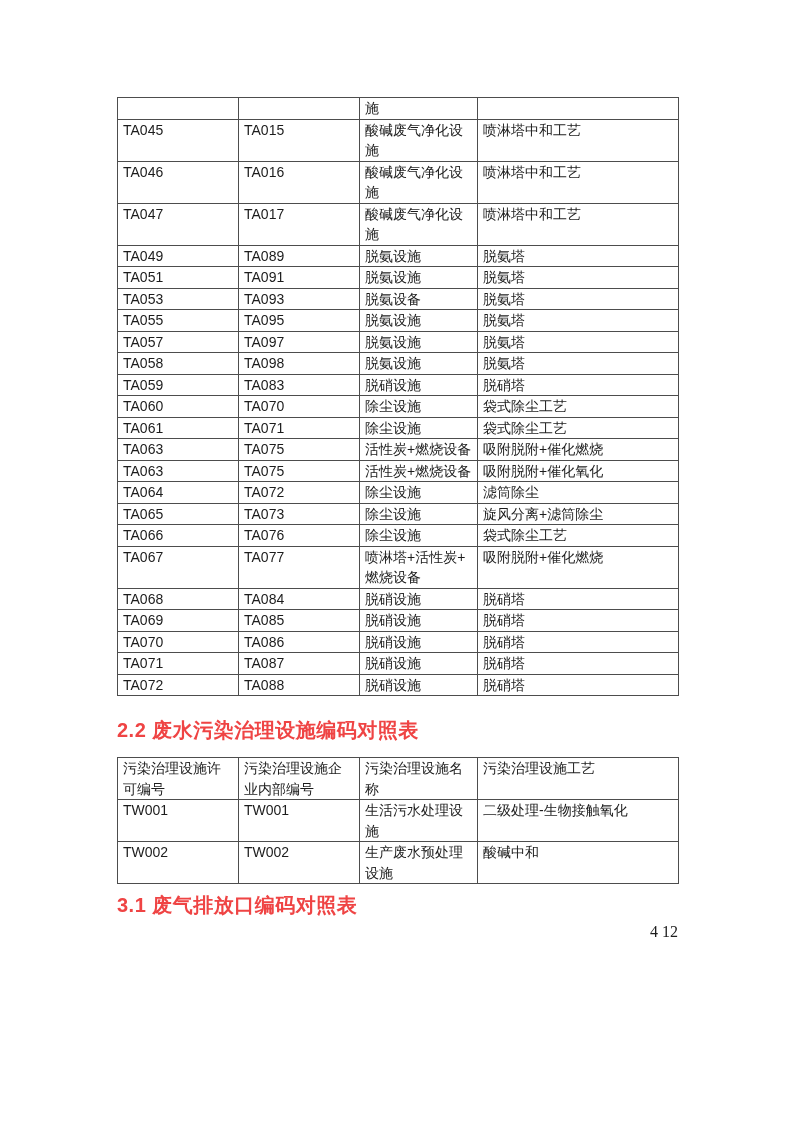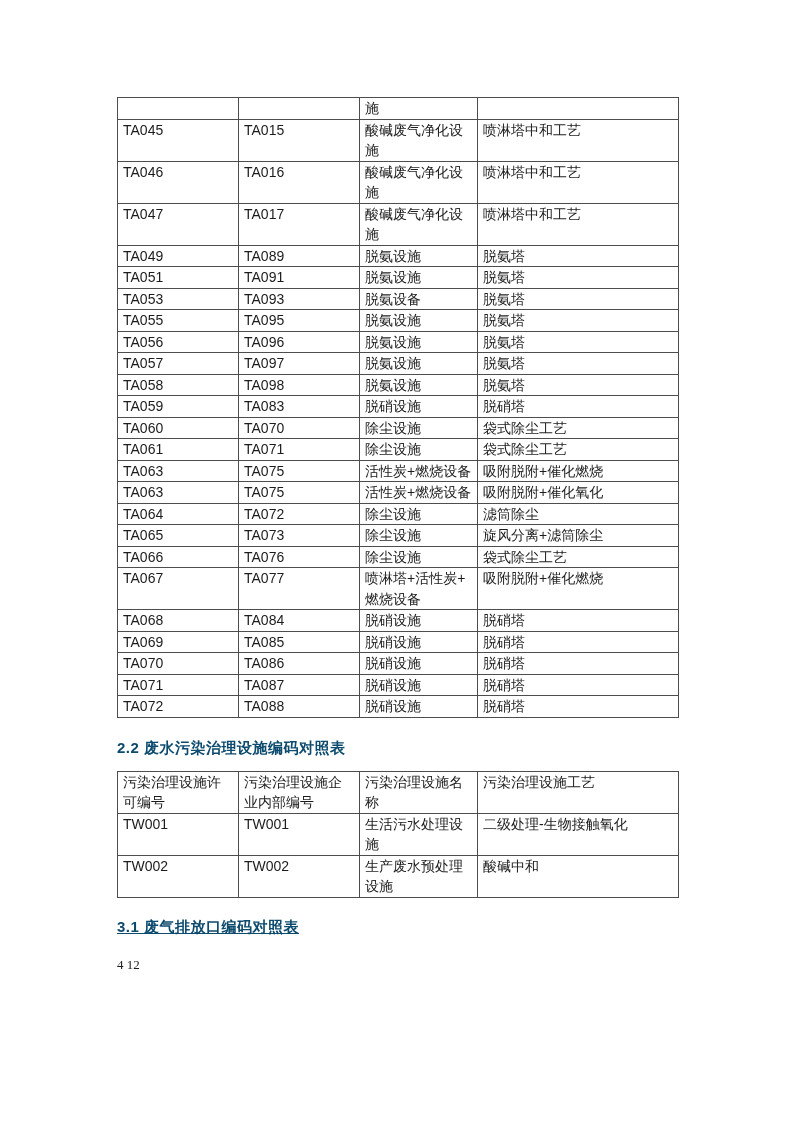--- a/index.html
+++ b/index.html
@@ -32,31 +32,31 @@
     font-size: 14px;
     line-height: 20.5px;
     padding: 0 3px 0 5px;
     vertical-align: top;
     text-align: left;
     font-weight: normal;
     white-space: pre-line;
     overflow: hidden;
   }
   h2.section-heading {
-    font-size: 15px;
+    font-size: 20px;
     font-weight: 600;
-    color: #0c4a6e;
+    color: #ef4444;
     margin: 21px 0 13px 0;
     letter-spacing: 0.5px;
   }
-  h2#heading-3-1 { margin-top: 20px; margin-bottom: 0; text-decoration: underline; }
+  h2#heading-3-1 { margin-top: 8px; margin-bottom: 0; }
   .page-footer {
-    text-align: left;
-    font-size: 13px;
-    margin-top: 20px;
+    text-align: right;
+    font-size: 16px;
+    margin-top: 4px;
     font-family: "Liberation Serif", "DejaVu Serif", serif;
     color: #1c1c1c;
   }
 </style>
 </head>
 <body>
 
 <div class="page">
 
   <table class="doc-table">
@@ -112,26 +112,20 @@
           <td>脱氨设备</td>
           <td>脱氨塔</td>
         </tr>
         <tr>
           <td>TA055</td>
           <td>TA095</td>
           <td>脱氨设施</td>
           <td>脱氨塔</td>
         </tr>
         <tr>
-          <td>TA056</td>
-          <td>TA096</td>
-          <td>脱氨设施</td>
-          <td>脱氨塔</td>
-        </tr>
-        <tr>
           <td>TA057</td>
           <td>TA097</td>
           <td>脱氨设施</td>
           <td>脱氨塔</td>
         </tr>
         <tr>
           <td>TA058</td>
           <td>TA098</td>
           <td>脱氨设施</td>
           <td>脱氨塔</td>

